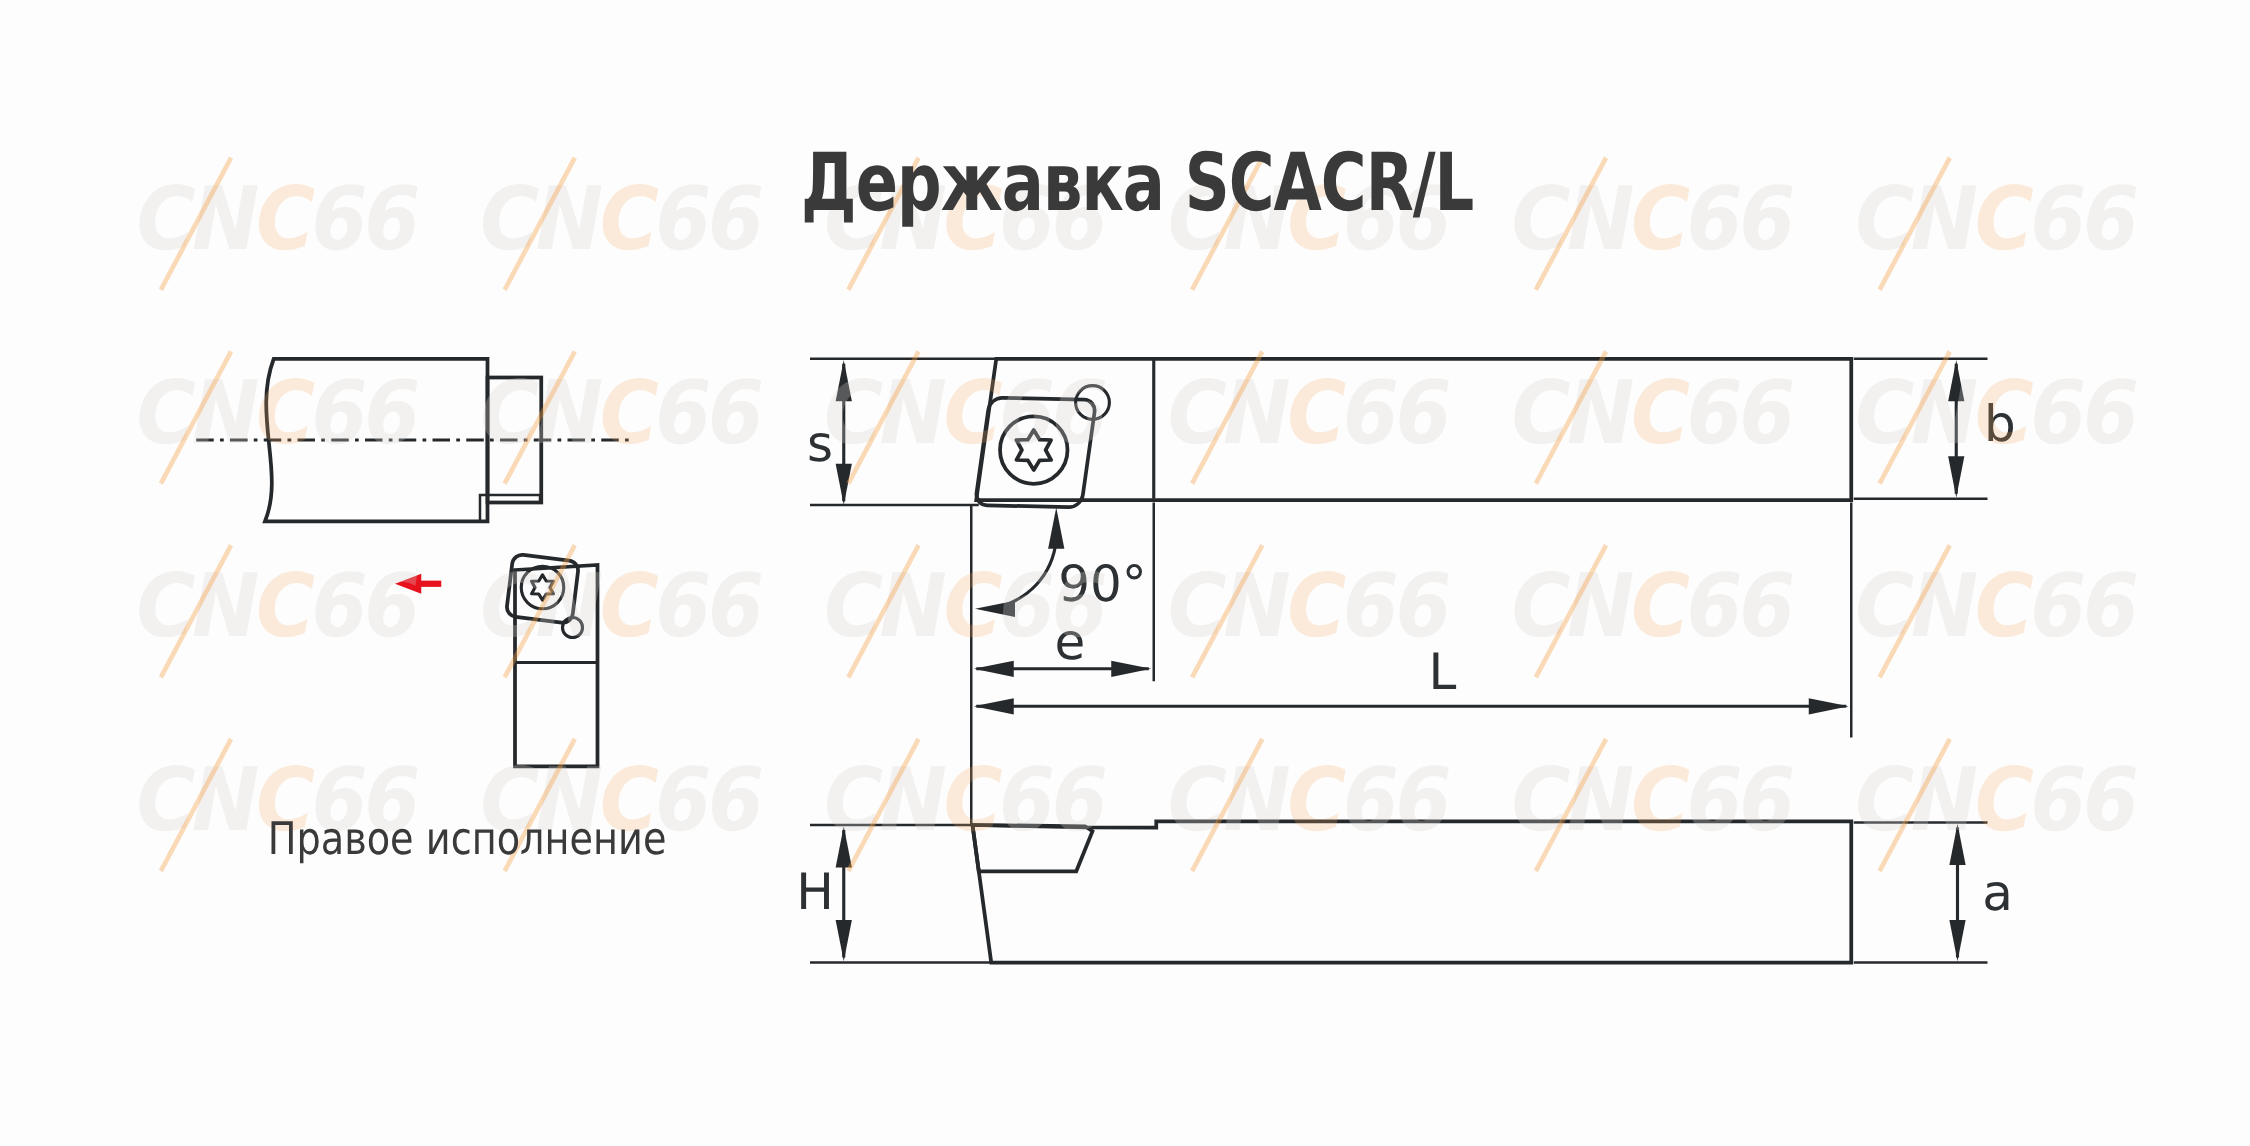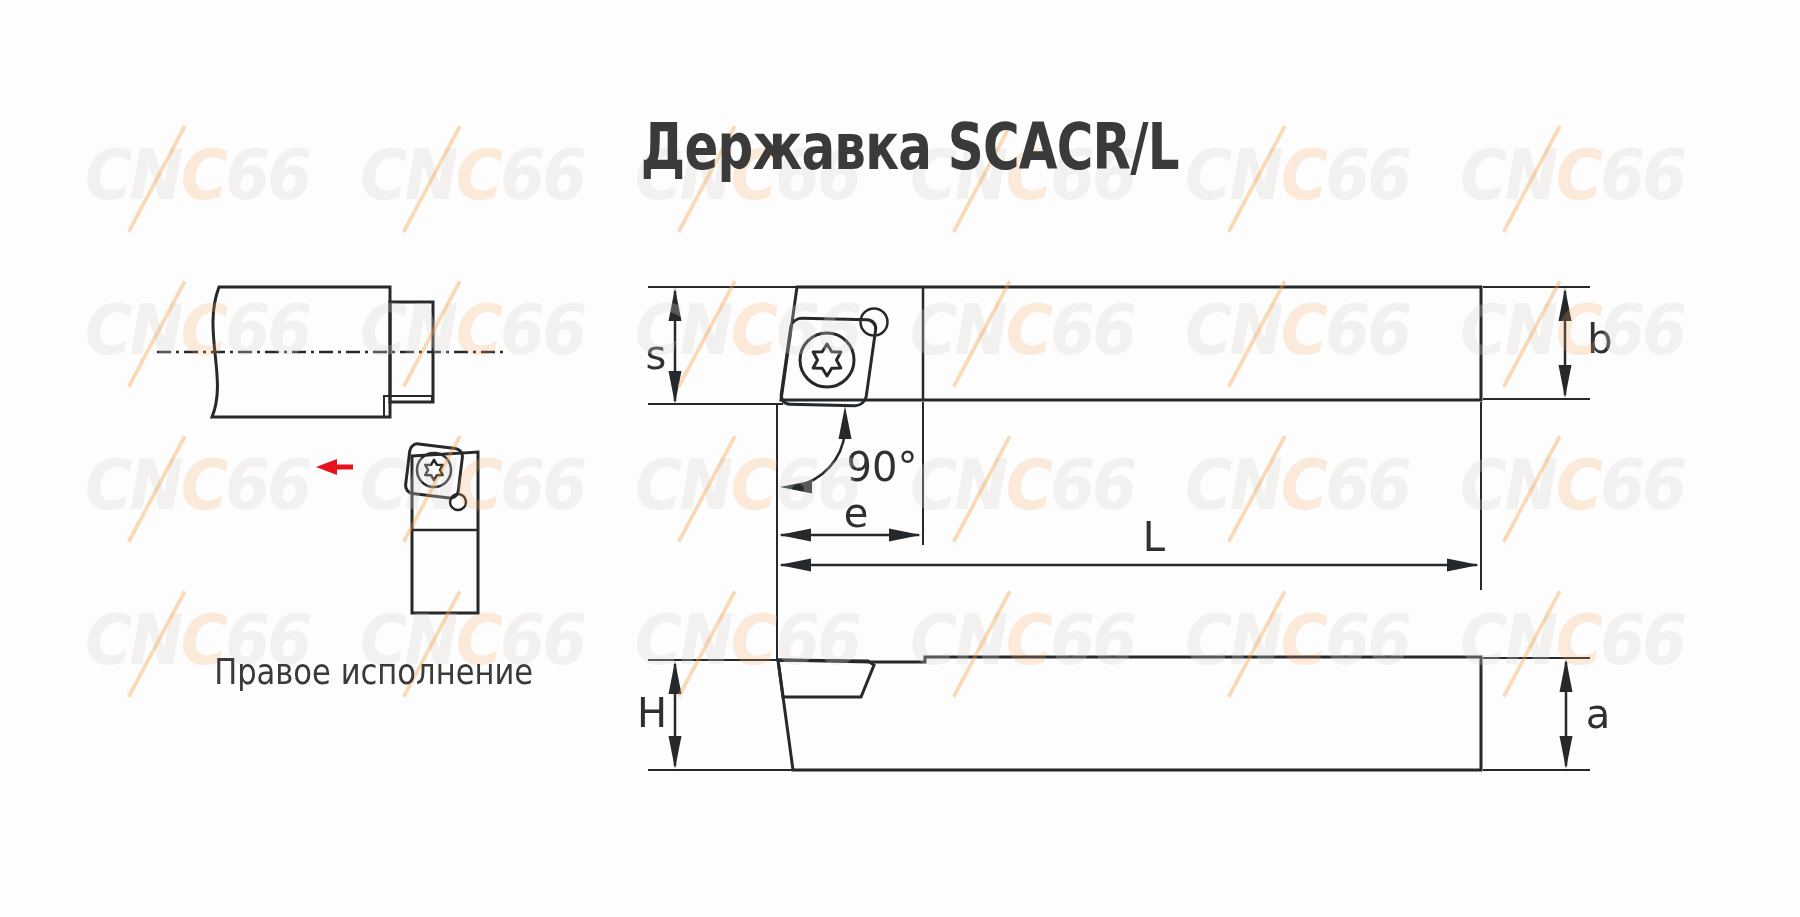--- a/index.html
+++ b/index.html
@@ -21,21 +21,21 @@
   }
   .caption span{display:inline-block;transform:scaleX(.85);transform-origin:50% 50%;}
   
   svg.stage{position:absolute;left:0;top:0;z-index:1;}
   .ln{stroke:#26292c;fill:none;}
   .dimtxt{
     font-family:"DejaVu Sans","Liberation Sans",sans-serif;
     font-size:40px;fill:#2e3133;
   }
   
-  .wm-layer{position:absolute;left:0;top:0;width:1800px;height:917px;z-index:2;pointer-events:none;}
+  .wm-layer{position:absolute;left:0;top:0;width:1800px;height:917px;z-index:2;pointer-events:none;text-align:right;}
   .wm{
     position:absolute;width:270px;height:72px;white-space:nowrap;
     font-family:"DejaVu Sans","Liberation Sans",sans-serif;
     font-style:italic;font-weight:700;font-size:70px;line-height:70px;letter-spacing:-3px;
     transform:scaleX(.92);transform-origin:0 0;
   }
   .wm-g{color:rgba(214,211,208,0.28);}
   .wm-o{color:rgba(246,170,96,0.22);}
   .wm-slash{
     position:absolute;left:76px;top:-22px;width:4px;height:122px;

